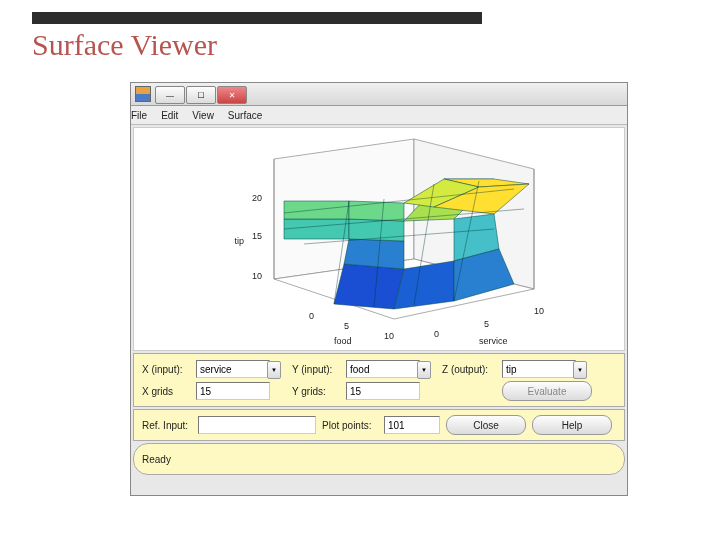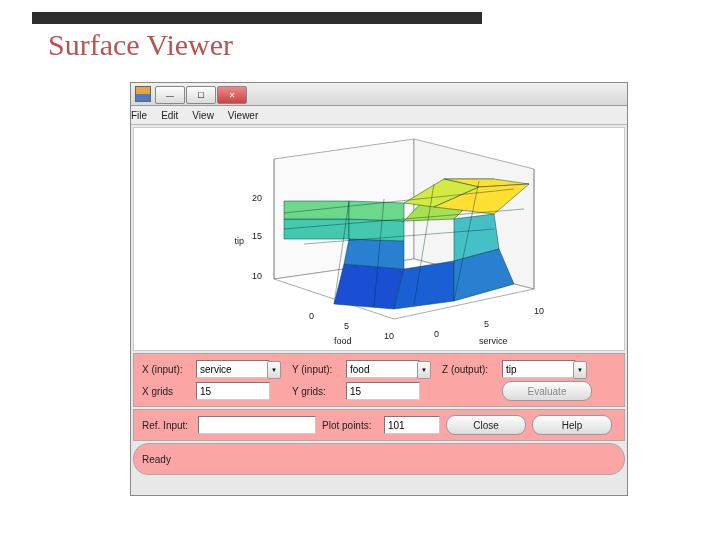--- a/index.html
+++ b/index.html
@@ -14,21 +14,21 @@
 .accent-bar {
   position: absolute;
   left: 32px;
   top: 12px;
   width: 450px;
   height: 12px;
   background: #2d2d2d;
 }
 .slide-title {
   position: absolute;
-  left: 48px;
+  left: 32px;
   top: 28px;
   font-size: 30px;
   color: #b85450;
   font-weight: normal;
 }
 .window {
   position: absolute;
   left: 130px;
   top: 82px;
   width: 496px;
@@ -98,21 +98,21 @@
   position: relative;
   border: 1px solid #ccc;
 }
 .plot-svg {
   width: 100%;
   height: 100%;
 }
 .panel {
   margin: 2px;
   padding: 6px 8px;
-  background: #fca5a5;
+  background: #fef9c3;
   border: 1px solid #aaa;
   display: grid;
   align-items: center;
   gap: 4px 6px;
 }
 .panel.io {
   grid-template-columns: 48px 74px 10px 48px 74px 10px 54px 74px 10px;
   grid-template-rows: 18px 18px;
 }
 .panel.ref {
@@ -183,21 +183,21 @@
       <div class="win-btn">—</div>
       <div class="win-btn">☐</div>
       <div class="win-btn close">✕</div>
     </div>
   </div>
 
   <div class="menubar">
     <span>File</span>
     <span>Edit</span>
     <span>View</span>
-    <span>Viewer</span>
+    <span>Surface</span>
   </div>
 
   <div class="plot-area">
     <svg class="plot-svg" viewBox="0 0 490 220">
 
       <g stroke="#888" stroke-width="0.7" fill="none">
 
         <polygon points="140,30 280,10 280,130 140,150" fill="#fafafa"></polygon>
 
         <polygon points="280,10 400,40 400,160 280,130" fill="#f5f5f5"></polygon>

